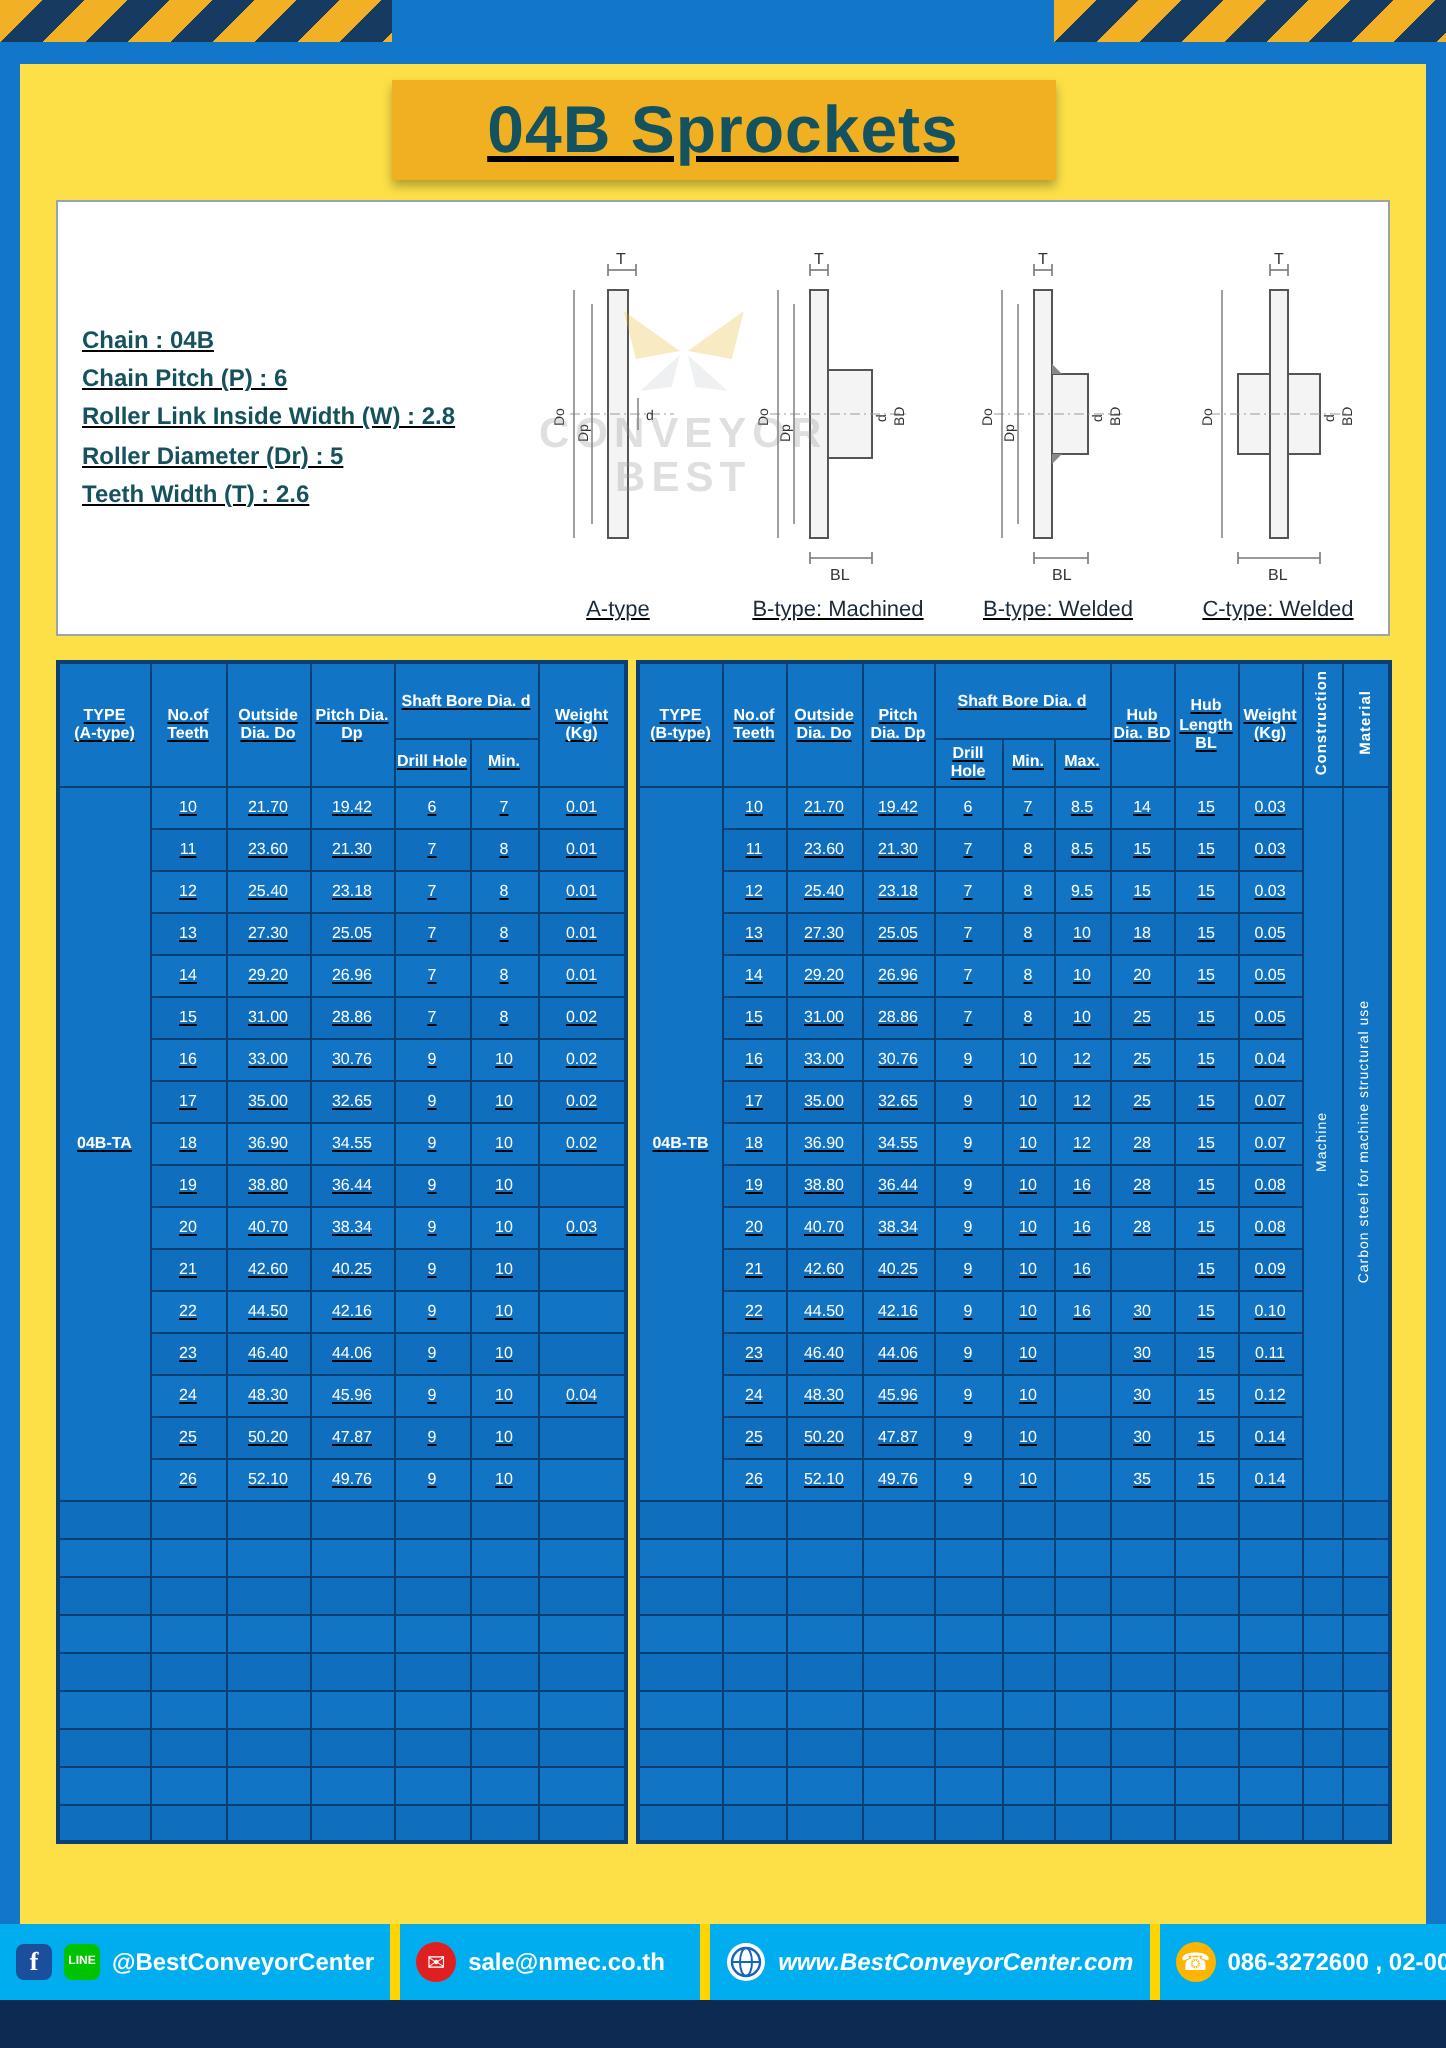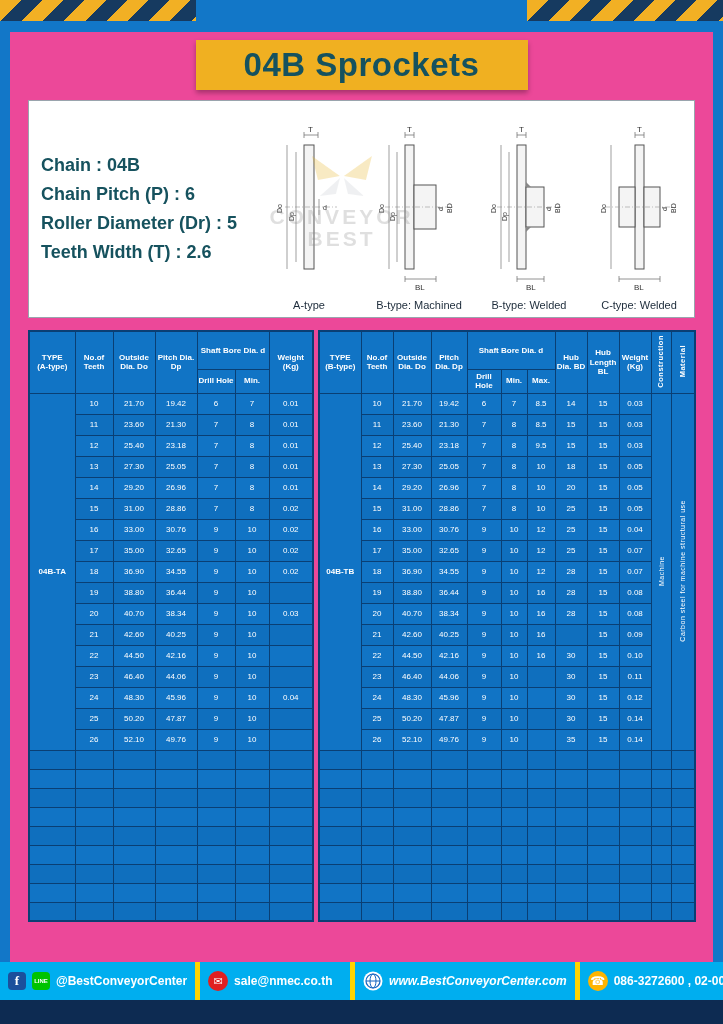--- a/index.html
+++ b/index.html
@@ -6,32 +6,32 @@
   body { margin:0; font-family:"Liberation Sans", sans-serif; background:#555; }
   .page { position:relative; width:723px; height:1024px; background:#1277c8; overflow:hidden; margin:0 auto; }
 
   
   .top-strip { position:absolute; top:0; left:0; right:0; height:32px; background:#1277c8; }
   .hazard { position:absolute; top:0; height:21px; width:196px;
             background:repeating-linear-gradient(135deg,#f2b024 0 15px,#163a60 15px 30px); }
   .hazard.left { left:0; } .hazard.right { right:0; }
 
   
-  .content { position:absolute; top:32px; left:10px; right:10px; bottom:62px; background:#ec4899; }
+  .content { position:absolute; top:32px; left:10px; right:10px; bottom:62px; background:#fde047;text-decoration:underline; }
 
   .title-banner { width:332px; height:50px; margin:8px auto 0; background:#f0b021;
                   display:flex; align-items:center; justify-content:center;
                   box-shadow:0 3px 5px rgba(0,0,0,.3); }
   .title-banner h1 { margin:0; font-size:33px; color:#15525f; letter-spacing:.5px; }
 
   
   .diagram-box { margin:10px 18px 0; height:218px; border:1px solid #9aa4ad; position:relative;
                  display:flex; background:#fff; }
   .spec-col { width:225px; display:flex; flex-direction:column; justify-content:center; padding-left:12px; }
-  .spec-line { color:#16525e; font-weight:bold; font-size:18px; line-height:1.6; }
+  .spec-line { color:#16525e; font-weight:bold; font-size:12px; line-height:1.6; }
   .diagram-col { flex:1; display:flex; flex-direction:column; align-items:center; justify-content:flex-end; padding-bottom:6px; }
   .diagram-label { font-size:11px; color:#1c2b3a; margin-top:2px; }
   .watermark { position:absolute; left:47%; top:46%; transform:translate(-50%,-50%);
                opacity:.28; text-align:center; pointer-events:none; }
   .wm-text div { font-size:21px; font-weight:bold; color:#8e8e8e; letter-spacing:3px; line-height:1.05; }
 
   
   .tables { margin:12px 9px 0 18px; display:flex; gap:6px; }
   .tbl-wrap-a { width:284px; } .tbl-wrap-b { width:376px; }
   table.tbl { border-collapse:collapse; table-layout:fixed; width:100%; border:2px solid #0a3f74; }
@@ -88,20 +88,21 @@
   <div class="content">
 
     <div class="title-banner">
       <h1>04B Sprockets</h1>
     </div>
 
     <div class="diagram-box">
       <div class="spec-col">
         <div class="spec-line">Chain : 04B</div>
         <div class="spec-line">Chain Pitch (P) : 6</div>
+        <div class="spec-line">Roller Link Inside Width (W) : 2.8</div>
         <div class="spec-line">Roller Diameter (Dr) : 5</div>
         <div class="spec-line">Teeth Width (T) : 2.6</div>
       </div>
 
       <div class="watermark">
         <svg width="80" height="52" viewBox="0 0 80 52">
           <polygon points="38,26 10,6 16,30" fill="#e8b62a"></polygon>
           <polygon points="42,26 70,6 64,30" fill="#e8b62a"></polygon>
           <polygon points="38,28 18,46 34,44" fill="#c9cdd2"></polygon>
           <polygon points="42,28 62,46 46,44" fill="#c9cdd2"></polygon>

